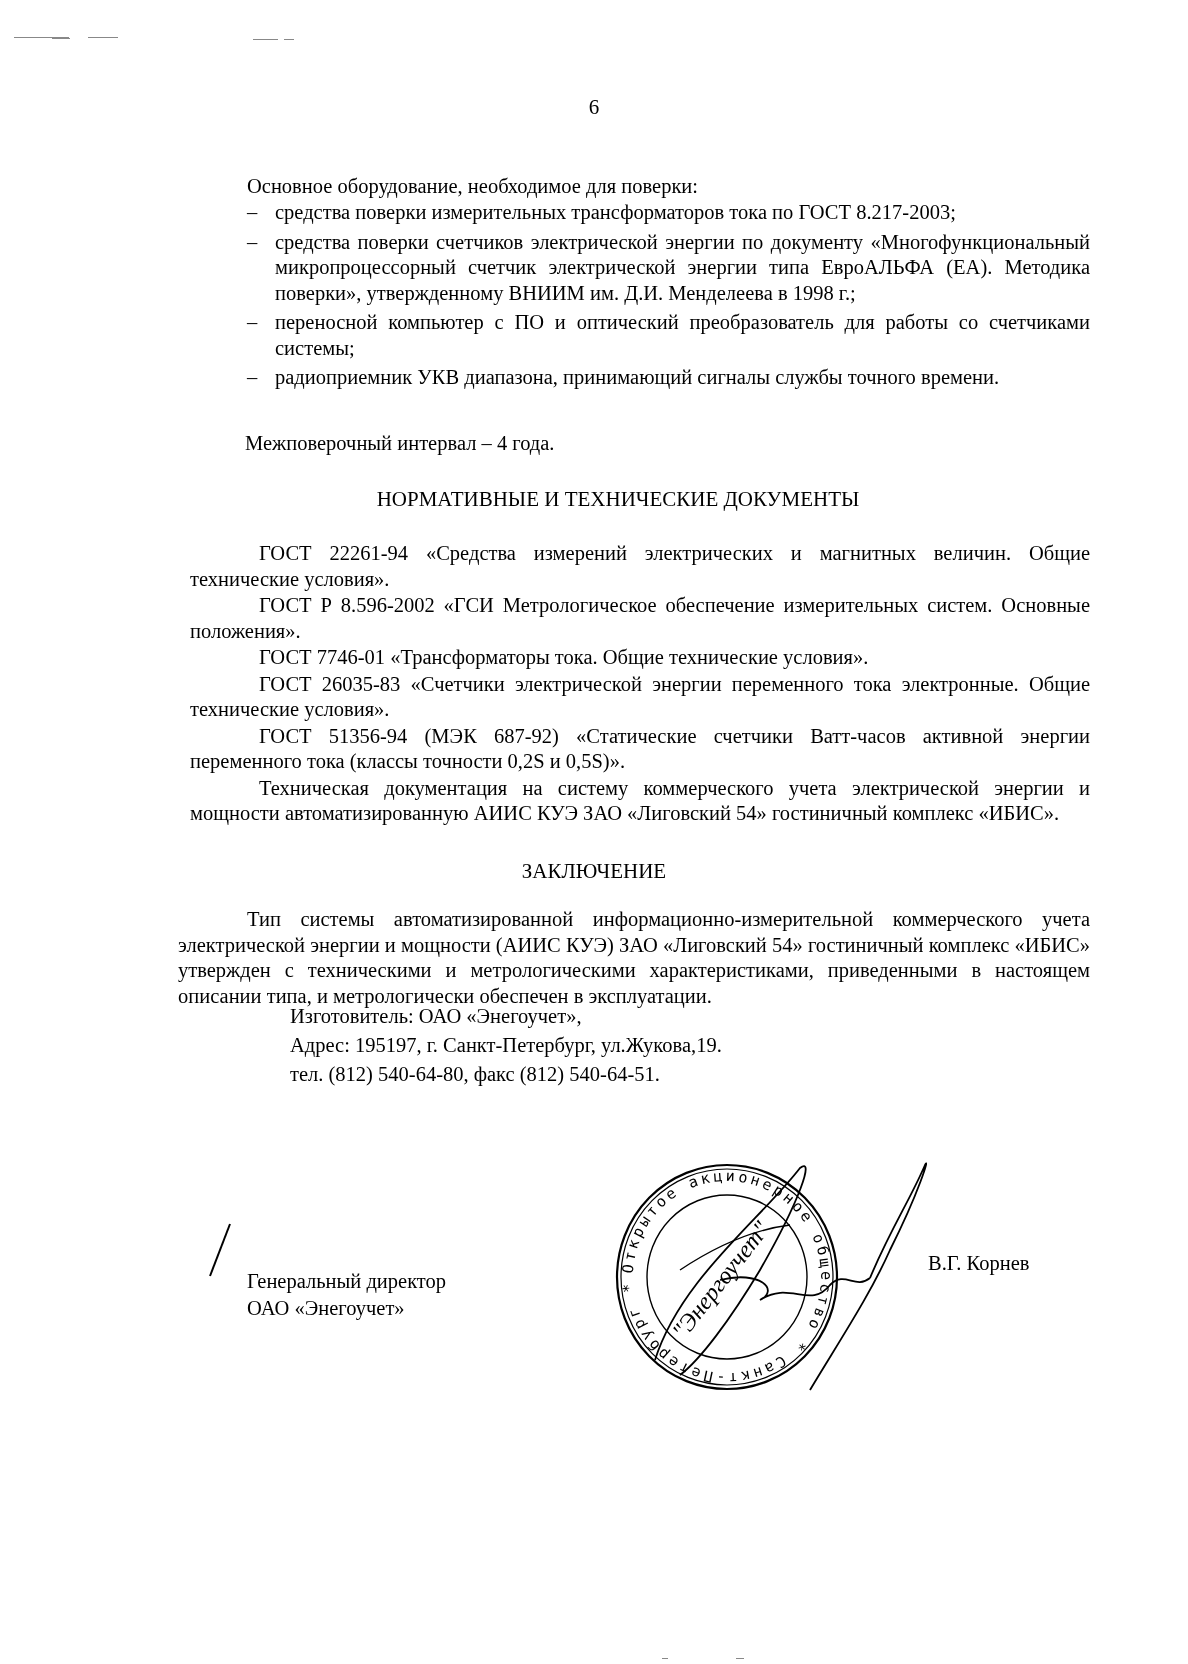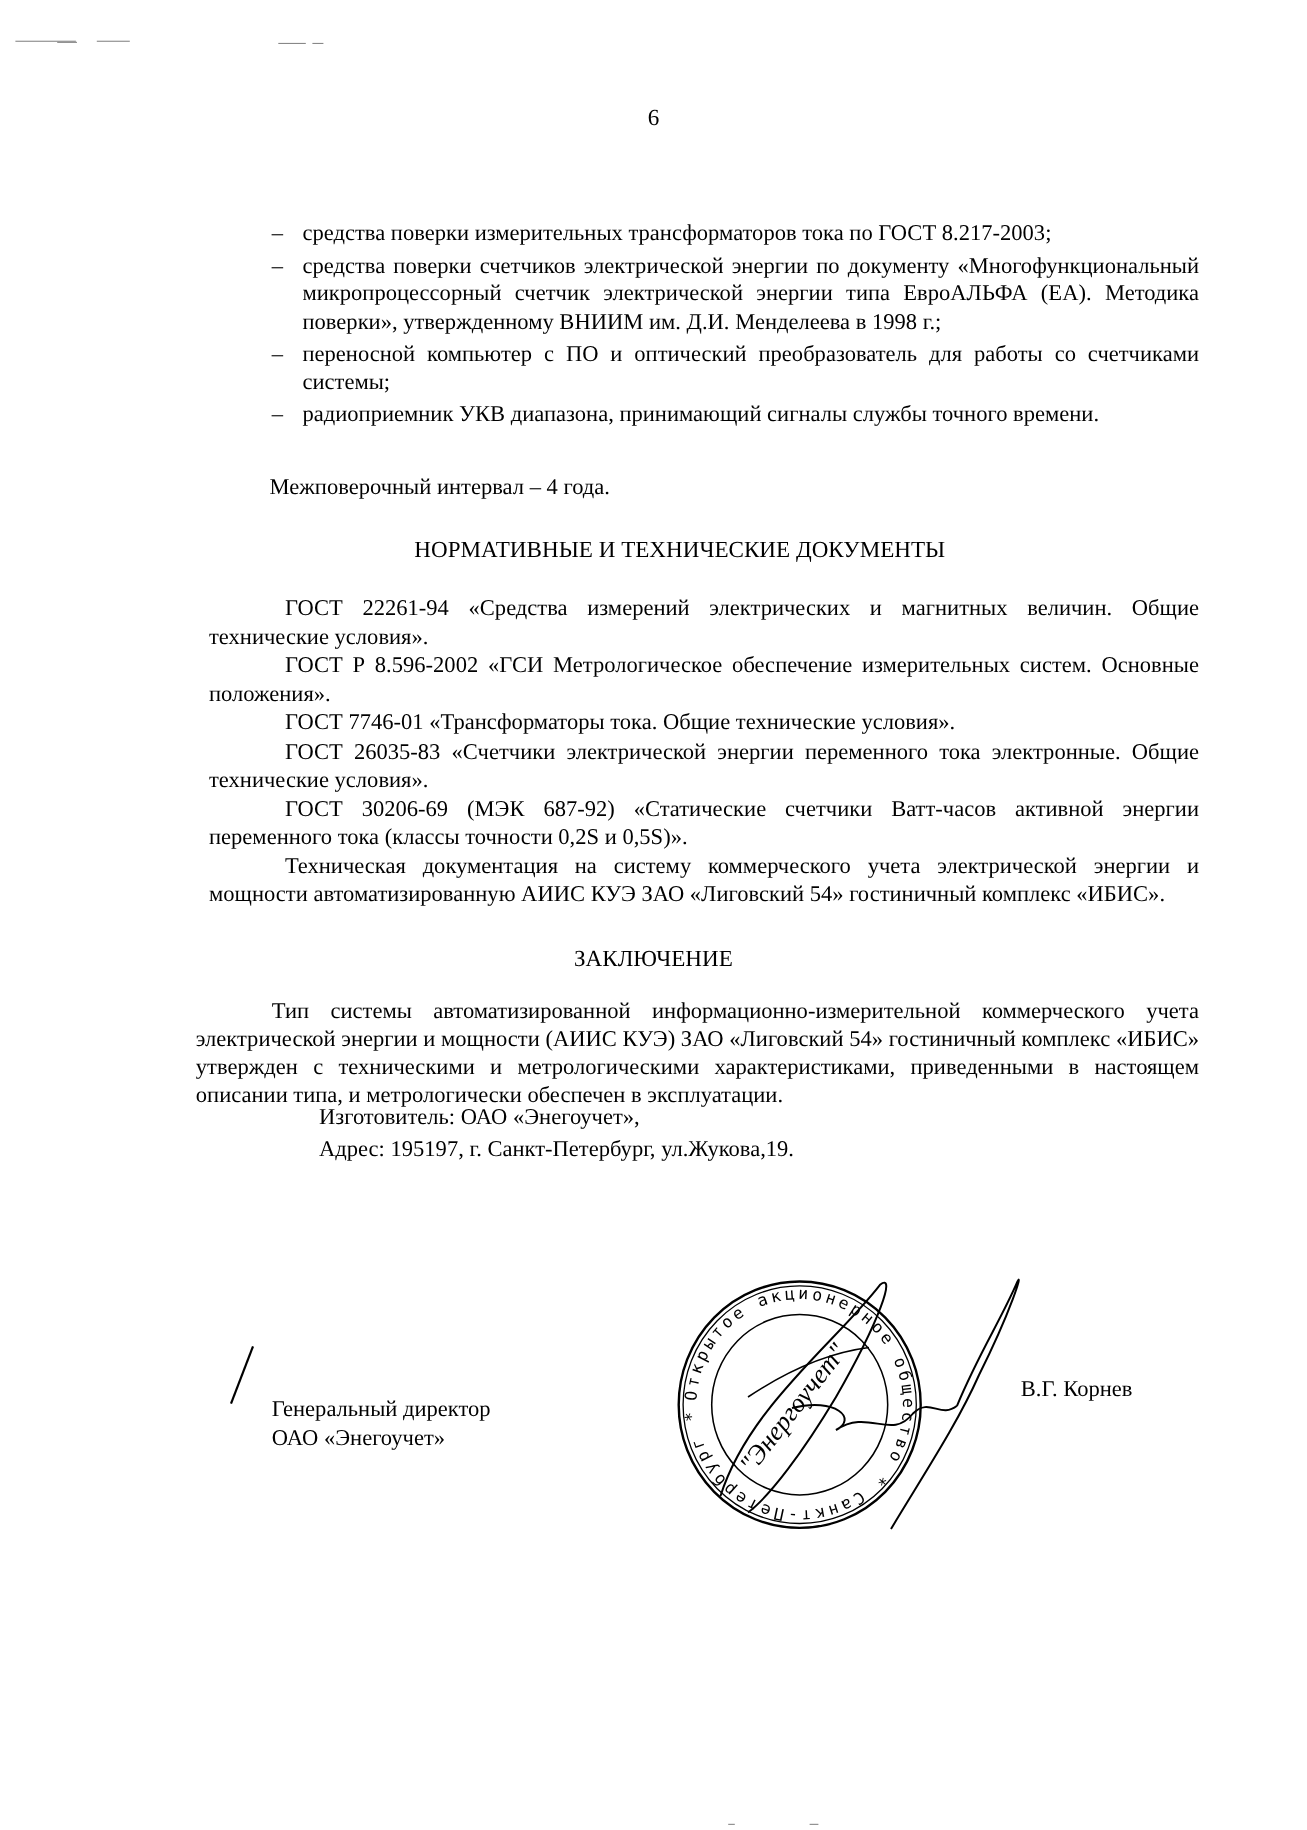--- a/index.html
+++ b/index.html
@@ -30,20 +30,21 @@
 <div class="page">
 
   <div class="scan-artifact" style="left:14px;top:37px;width:55px;"></div>
   <div class="scan-artifact" style="left:52px;top:38px;width:18px;"></div>
   <div class="scan-artifact" style="left:88px;top:37px;width:30px;"></div>
   <div class="scan-artifact" style="left:253px;top:39px;width:25px;"></div>
   <div class="scan-artifact" style="left:284px;top:39px;width:10px;"></div>
 
   <div class="page-number">6</div>
 
+  <div class="lead">Основное оборудование, необходимое для поверки:</div>
 
   <div class="list">
     <div class="li">
       <span class="dash">–</span>
       <span>средства поверки измерительных трансформаторов тока по ГОСТ 8.217-2003;</span>
     </div>
     <div class="li">
       <span class="dash">–</span>
       <span>средства поверки счетчиков электрической энергии по документу «Многофункциональный микропроцессорный счетчик электрической энергии типа ЕвроАЛЬФА (ЕА). Методика поверки», утвержденному ВНИИМ им. Д.И. Менделеева в 1998 г.;</span>
     </div>
@@ -59,33 +60,34 @@
 
   <div class="interval">Межповерочный интервал – 4 года.</div>
 
   <div class="heading" style="top:487px;padding-left:24px;">НОРМАТИВНЫЕ И ТЕХНИЧЕСКИЕ ДОКУМЕНТЫ</div>
 
   <div class="block" style="top:541px;">
     <p class="ref">ГОСТ 22261-94 «Средства измерений электрических и магнитных величин. Общие технические условия».</p>
     <p class="ref">ГОСТ Р 8.596-2002 «ГСИ Метрологическое обеспечение измерительных систем. Основные положения».</p>
     <p class="ref">ГОСТ 7746-01 «Трансформаторы тока. Общие технические условия».</p>
     <p class="ref">ГОСТ 26035-83 «Счетчики электрической энергии переменного тока электронные. Общие технические условия».</p>
-    <p class="ref">ГОСТ 30206-69 (МЭК 687-92) «Статические счетчики Ватт-часов активной энергии переменного тока (классы точности 0,2S и 0,5S)».</p>
+    <p class="ref">ГОСТ 51356-94 (МЭК 687-92) «Статические счетчики Ватт-часов активной энергии переменного тока (классы точности 0,2S и 0,5S)».</p>
     <p class="ref">Техническая документация на систему коммерческого учета электрической энергии и мощности автоматизированную АИИС КУЭ ЗАО «Лиговский 54» гостиничный комплекс «ИБИС».</p>
   </div>
 
   <div class="heading" style="top:859px;">ЗАКЛЮЧЕНИЕ</div>
 
   <div class="block" style="top:907px;">
     <p class="conclusion">Тип системы автоматизированной информационно-измерительной коммерческого учета электрической энергии и мощности (АИИС КУЭ) ЗАО «Лиговский 54» гостиничный комплекс «ИБИС» утвержден с техническими и метрологическими характеристиками, приведенными в настоящем описании типа, и метрологически обеспечен в эксплуатации.</p>
   </div>
 
   <div class="maker">
     <div>Изготовитель: ОАО «Энегоучет»,</div>
     <div>Адрес: 195197, г. Санкт-Петербург, ул.Жукова,19.</div>
+    <div>тел. (812) 540-64-80, факс (812) 540-64-51.</div>
   </div>
 
   <svg class="sign-slash" viewBox="0 0 40 60">
     <path d="M30 4 L10 56" stroke="#000" stroke-width="2" fill="none"></path>
   </svg>
 
   <div class="sign-left">
     <div>Генеральный директор</div>
     <div>ОАО «Энегоучет»</div>
   </div>

